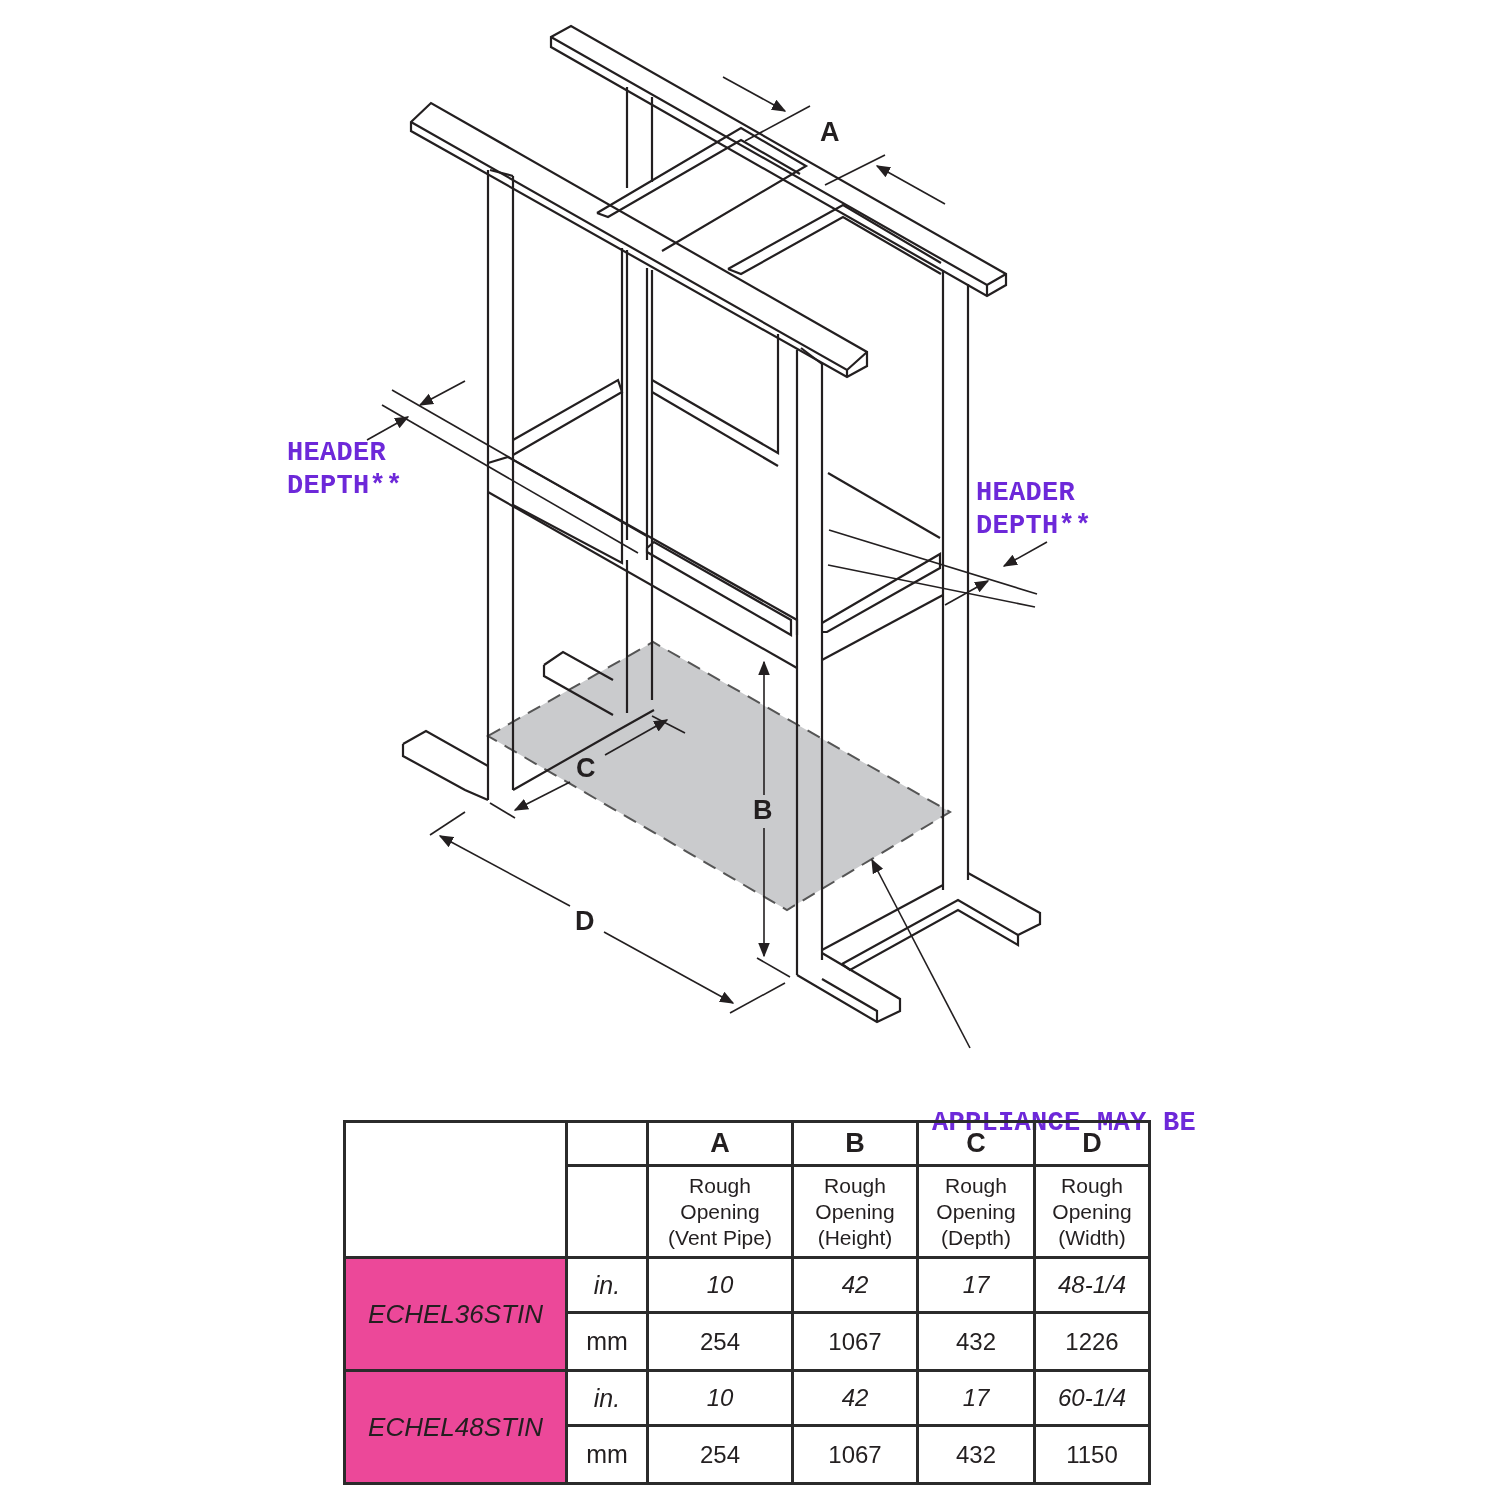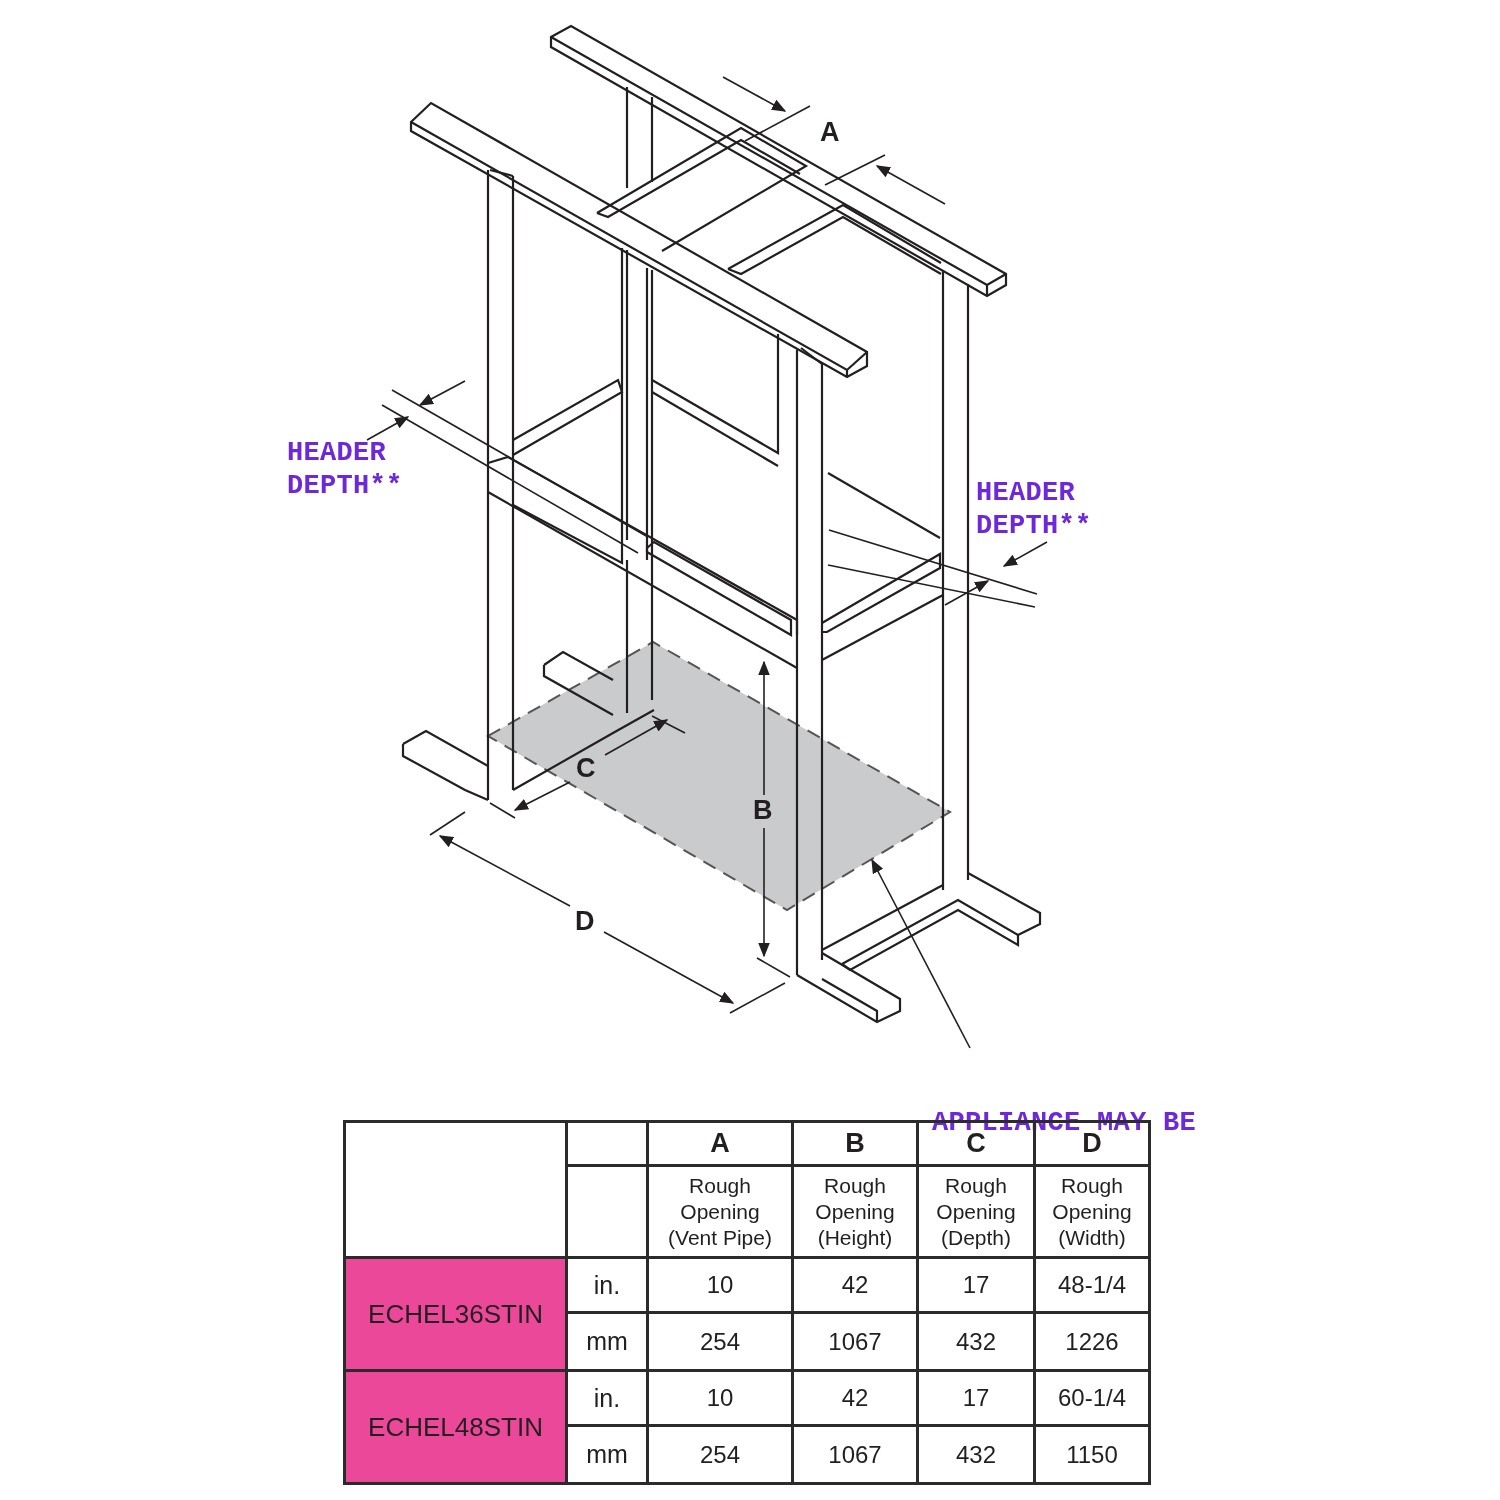--- a/index.html
+++ b/index.html
@@ -11,21 +11,21 @@
   .dimlabel { position: absolute; font-family: "Liberation Sans", sans-serif; font-weight: bold;
               font-size: 27px; color: #231f20; background: transparent; }
   #spec-table { position: absolute; left: 343px; top: 1120px; border-collapse: collapse;
                 table-layout: fixed; font-family: "Liberation Sans", sans-serif; color: #231f20; }
   #spec-table td { border: 3px solid #2b2b2b; text-align: center; vertical-align: middle; padding: 0; }
   #spec-table .col-letter { font-weight: bold; font-size: 27px; height: 41px; }
   #spec-table .col-desc { font-size: 21px; line-height: 26px; height: 89px; }
   #spec-table .model { background: #ec4899; font-size: 26px; text-align: center; }
   #spec-table .unit { font-size: 25px; }
   #spec-table .val { font-size: 24px; }
-  #spec-table tr.r-in td { height: 52px; }
+  #spec-table tr.r-in td { height: 52px; font-style: italic; }
   #spec-table tr.r-mm td { height: 55px; margin-top: 19px; }
 </style>
 </head>
 <body>
 
 <svg id="diagram" viewBox="0 0 1500 1120" xmlns="http://www.w3.org/2000/svg">
   <defs>
     <marker id="arrow" viewBox="0 0 10 10" refX="9" refY="5" markerWidth="9" markerHeight="9" orient="auto-start-reverse">
       <path d="M0,1 L10,5 L0,9 Z" fill="#231f20"></path>
     </marker>

